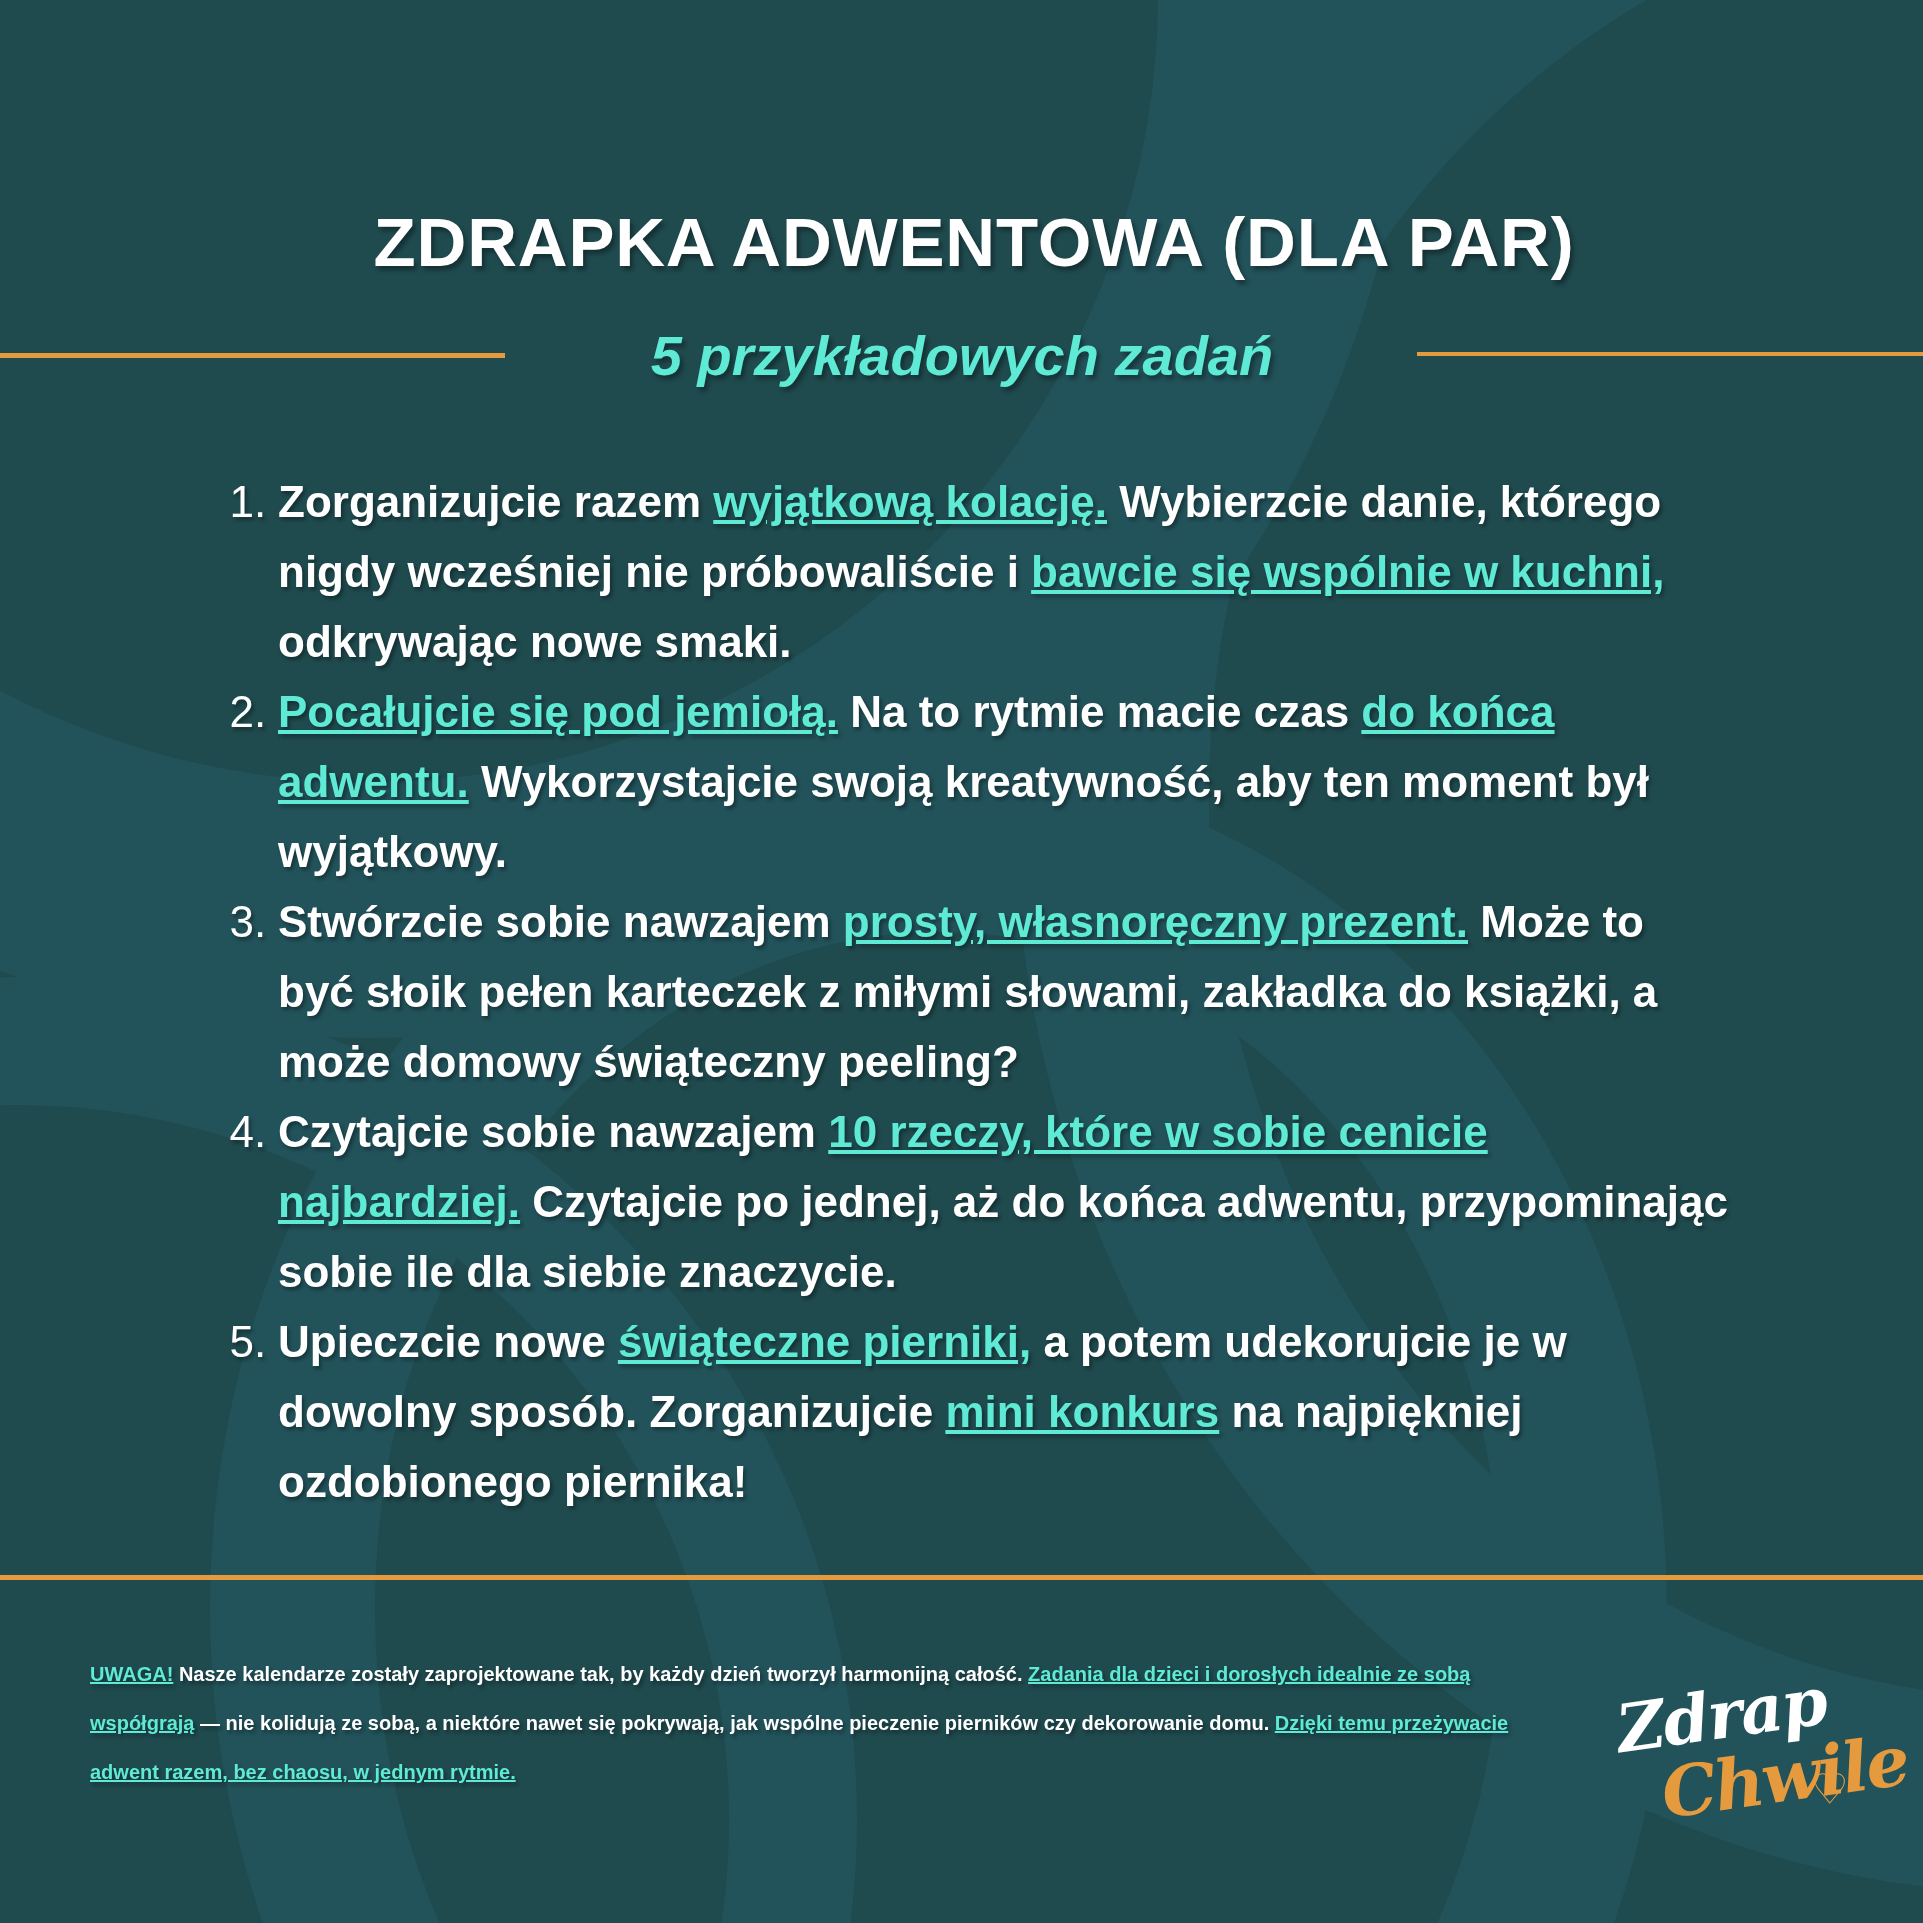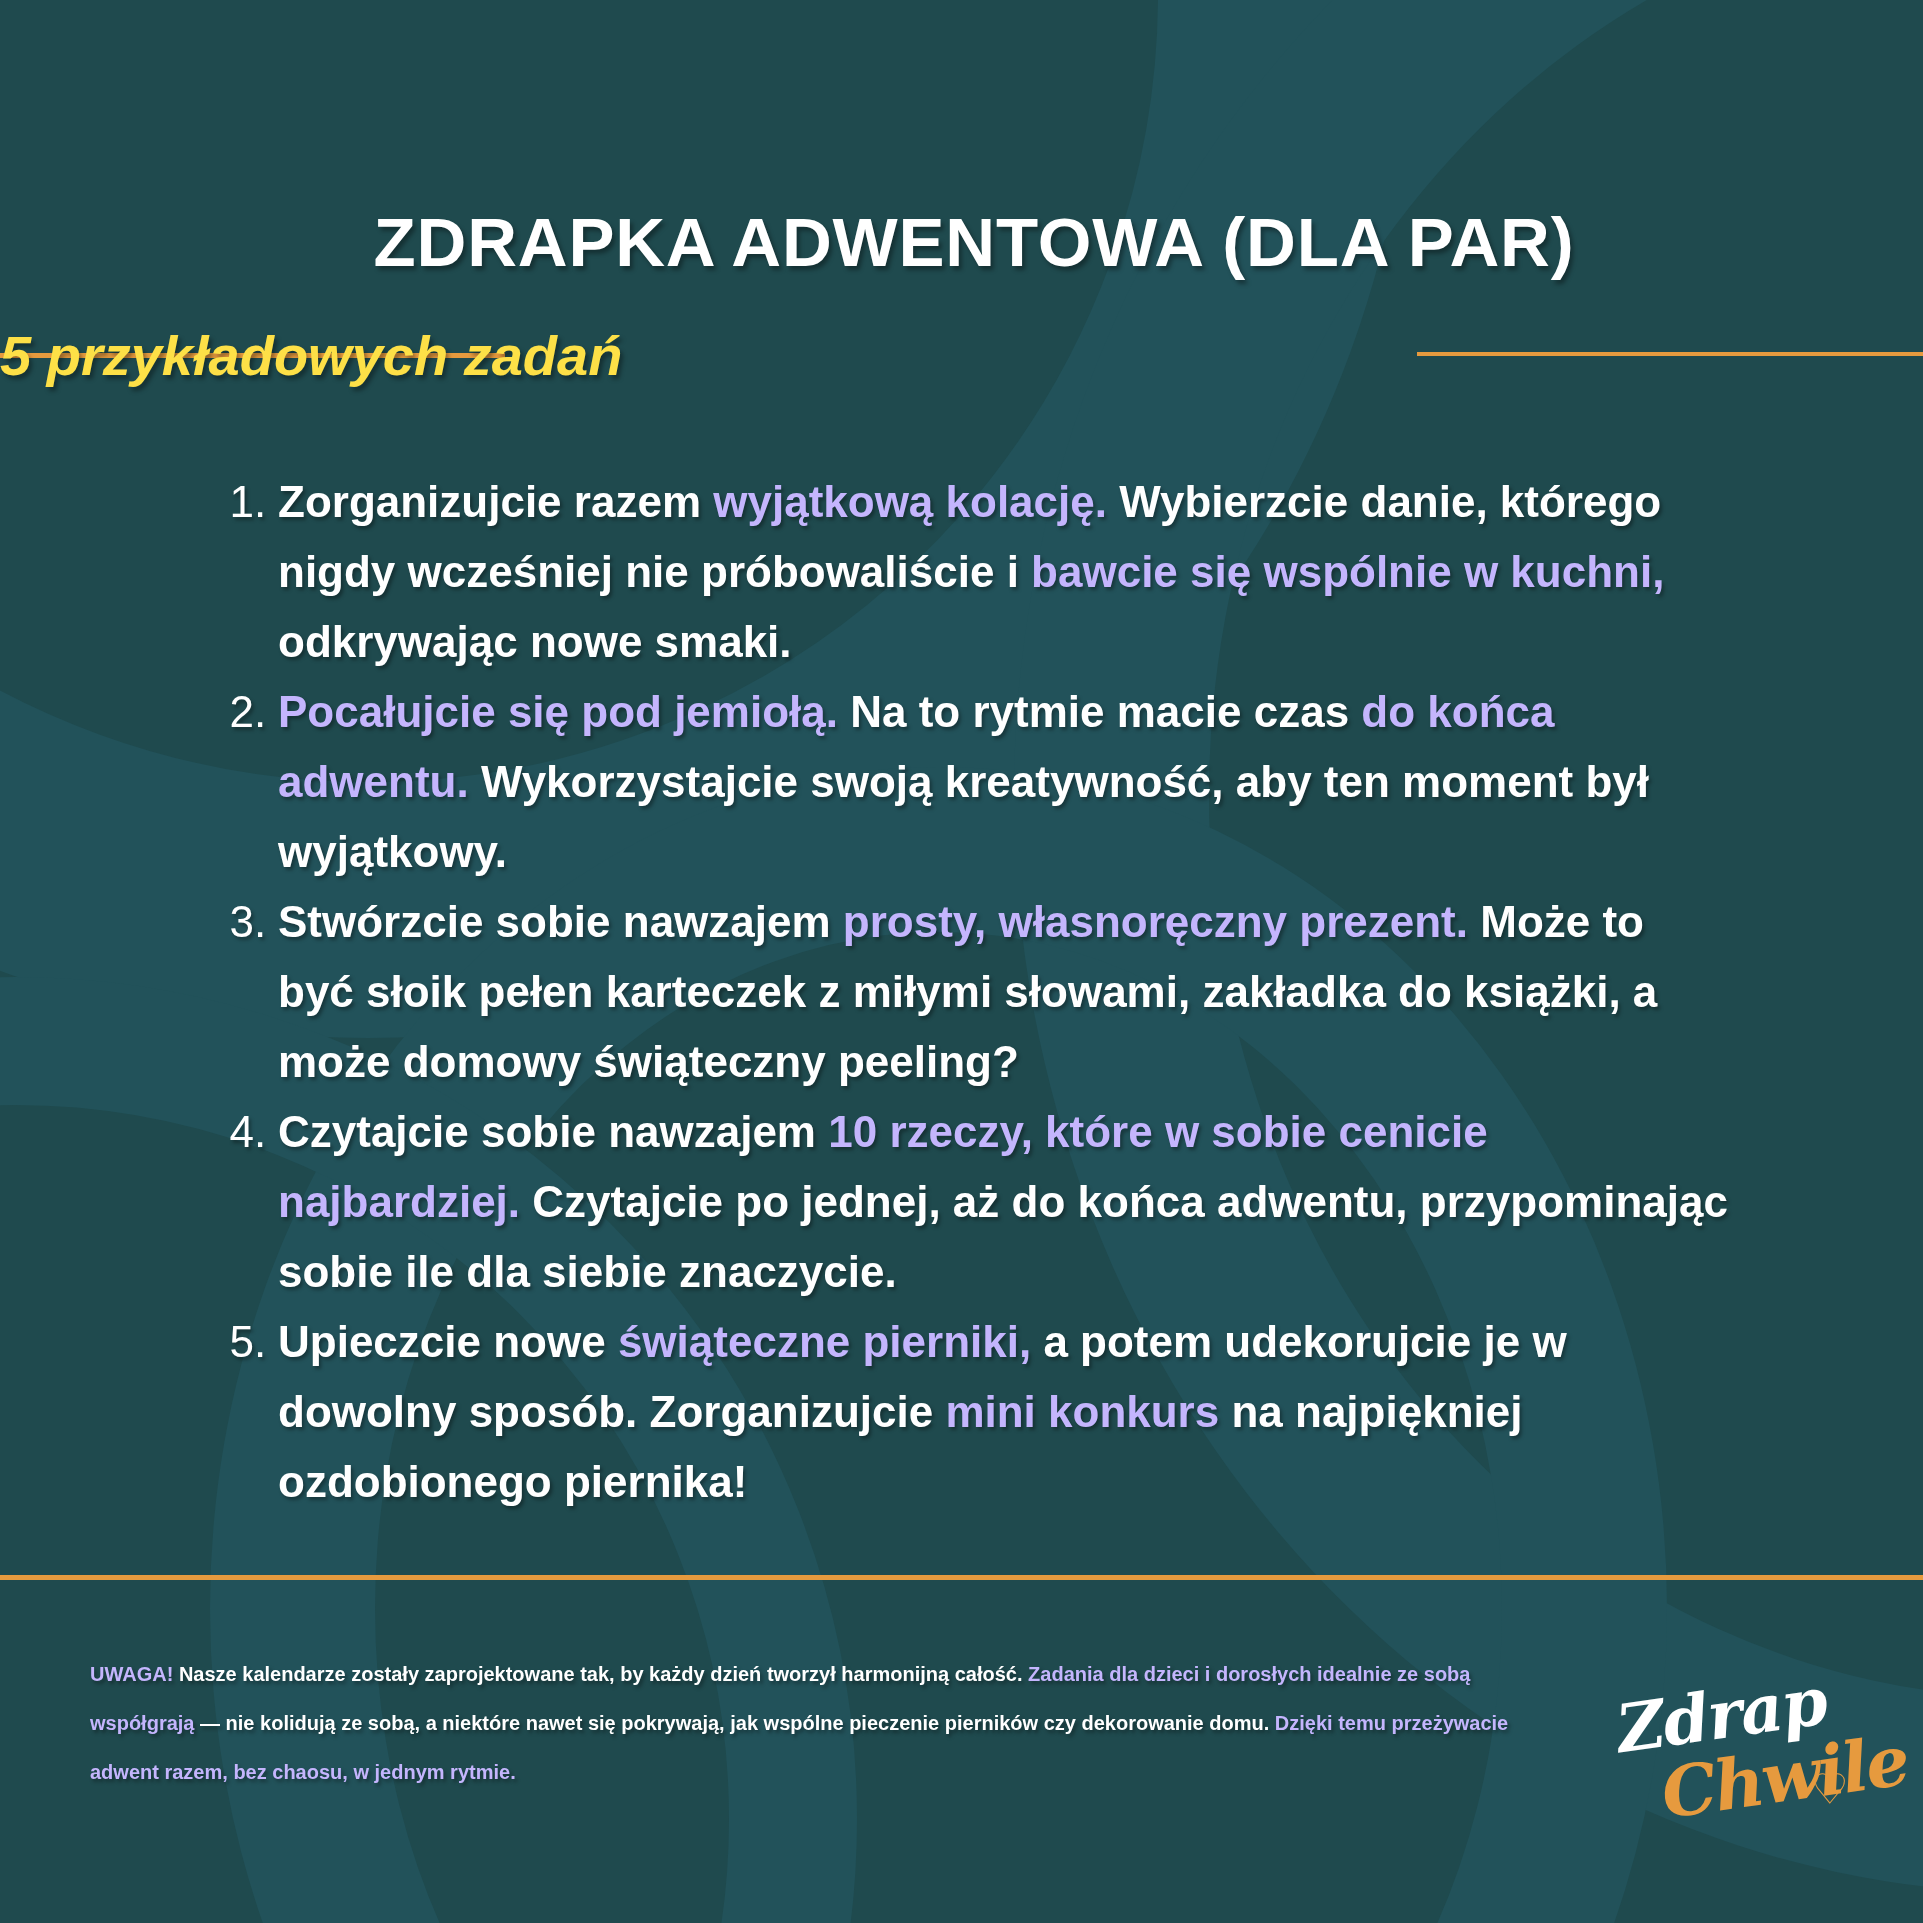--- a/index.html
+++ b/index.html
@@ -77,21 +77,22 @@
     }
     .rule-right {
       position: absolute;
       left: 1417px; top: 28.6px;
       width: 506px; height: 4.5px;
       background: #e69a3e;
     }
     .subtitle {
       position: absolute;
       left: 0; right: 0; top: 0;
-      color: #fde047;
+      text-align: center;
+      color: #5eead4;
       font-weight: bold;
       font-style: italic;
       font-size: 56px;
       text-shadow: 3px 3.8px 4.5px rgba(0,0,0,0.35);
     }
     .task-list {
       position: absolute;
       top: 467px;
       left: 225px;
       width: 1503px;
@@ -107,21 +108,21 @@
       font-size: 44px;
       line-height: 70px;
       text-shadow: 2.3px 3px 3.8px rgba(0,0,0,0.35);
     }
     .task-num {
       position: absolute;
       left: 4.5px;
       top: 0;
       font-weight: normal;
     }
-    .hl { color: #c4b5fd; }
+    .hl { color: #5eead4; text-decoration: underline; }
     .divider {
       position: absolute;
       left: 0;
       top: 1575px;
       width: 1924px;
       height: 4.5px;
       background: #e69a3e;
     }
     .note {
       position: absolute;

